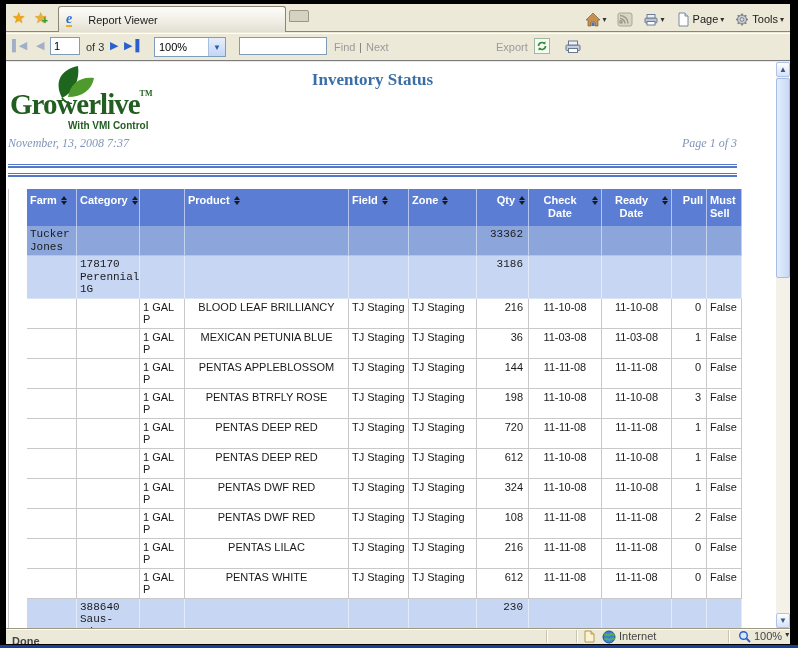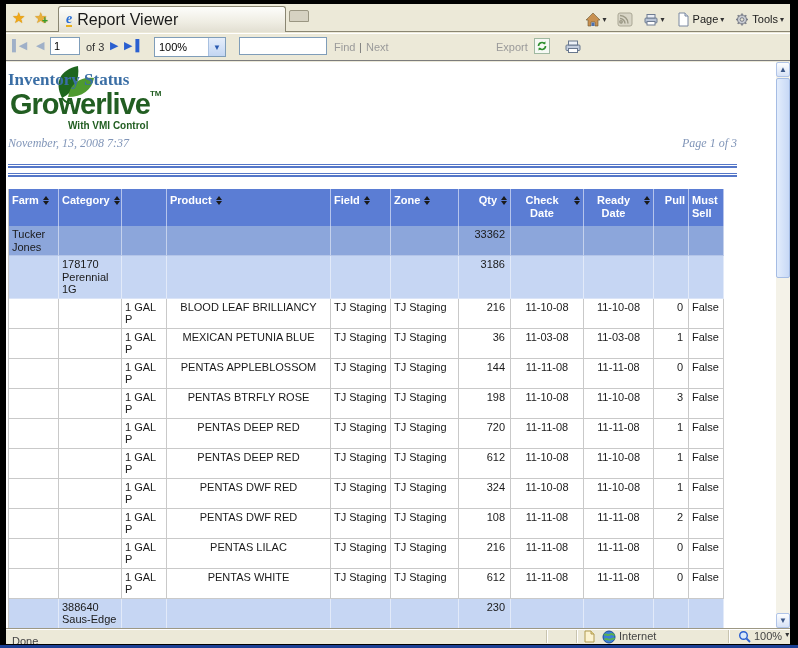--- a/index.html
+++ b/index.html
@@ -10,21 +10,21 @@
 
   
   #tabbar { position:absolute; left:0; top:0; width:784px; height:28px; border-bottom:1px solid #8A8672; }
   .fav-star { position:absolute; top:5px; width:18px; height:18px; font-size:15px; color:#F0A818; text-shadow:0 0 1px #B97E0C; cursor:default; }
   #star1 { left:6px; }
   #star2 { left:28px; color:#E8B03C; }
   #star2 .plus { position:absolute; left:8px; top:6px; font-size:10px; color:#2F9E2F; font-weight:bold; }
   .tab { position:absolute; left:52px; top:2px; width:228px; height:26px;
          background:linear-gradient(#FDFDFB,#EFEDE3 60%,#E2DFD2); border:1px solid #8A8672; border-bottom:none;
          border-radius:3px 3px 0 0; display:flex; align-items:center; padding-left:7px; gap:5px; }
-  .tab-label { font-size:16px; color:#1a1a1a; }
+  .tab-label { font-size:11px; color:#1a1a1a;margin-left:11px; }
   .ie-e { font-family:"Liberation Serif",serif; font-style:italic; font-weight:bold; color:#2A6FD6; font-size:14px; line-height:12px; border-bottom:2px solid #E8B020; }
   .newtab-stub { position:absolute; left:283px; top:6px; width:20px; height:12px; background:#D6D2C2; border:1px solid #9A9682; border-radius:2px 2px 0 0; }
   #cmdbar { position:absolute; right:4px; top:4px; height:22px; display:flex; align-items:center; gap:6px; }
   .cmd-btn { display:flex; align-items:center; gap:2px; font-size:11px; color:#1a1a1a; cursor:default; padding:1px 2px; }
   .caret { font-size:8px; color:#333; }
   .gicon { width:16px; height:15px; display:inline-block; }
 
   
   #rtoolbar { position:absolute; left:0; top:29px; width:784px; height:28px; background:#ECE9D8; border-top:1px solid #FFFFFF; border-bottom:1px solid #7c7c7c; }
   .tb { position:absolute; top:5px; font-size:11px; color:#333; }
@@ -34,61 +34,61 @@
   .xp-input { background:#fff; border:1px solid #7F9DB9; font-size:11px; padding:1px 3px; height:18px; font-family:"Liberation Sans",sans-serif; }
   .xp-select { position:absolute; top:3px; height:20px; background:#fff; border:1px solid #7F9DB9; font-size:11px; display:flex; align-items:center; }
   .xp-select .val { flex:1; padding:0 4px; white-space:nowrap; overflow:hidden; }
   .xp-select .btn { width:17px; height:100%; background:linear-gradient(#E6EEFB,#C3D6F3); border-left:1px solid #A8C0E0; color:#2B5AB0; font-size:8px; display:flex; align-items:center; justify-content:center; }
   .graylink { color:#9A9A9A; }
 
   
   #content { position:absolute; left:0; top:58px; width:770px; height:566px; background:#fff; overflow:hidden; }
   #logo { position:absolute; left:2px; top:2px; width:210px; height:66px; }
   #logo-leaf { position:absolute; left:26px; top:0; }
-  #logo-text { position:absolute; left:2px; top:24px; font-family:Liberation Sans, sans-serif; font-weight:bold; font-size:29px; letter-spacing:-1px; color:#225E22; }
+  #logo-text { position:absolute; left:2px; top:24px; font-family:Liberation Serif, serif; font-weight:bold; font-size:29px; letter-spacing:-1px; color:#225E22; }
   #logo-tm { font-size:8px; vertical-align:18px; letter-spacing:0; }
   #logo-tagline { position:absolute; left:60px; top:56px; font-size:10px; font-weight:bold; color:#225E22; }
-  #report-title { position:absolute; left:2px; top:8px; width:729px; text-align:left;
+  #report-title { position:absolute; left:2px; top:8px; width:729px; text-align:center;
                   font-family:"Liberation Serif",serif; font-weight:bold; font-size:17px; color:#3A6EA5; }
   #meta-row { position:absolute; left:2px; top:74px; width:729px; font-family:"Liberation Serif",serif; font-style:italic; font-size:12px; color:#8095B8; }
   #page-label { position:absolute; right:0; top:0; }
   .rule { position:absolute; left:2px; width:729px; height:4px; border-top:1px solid #5577C8; border-bottom:2px solid #5577C8; }
   #rule1 { top:102px; } #rule2 { top:111px; }
 
   
-  #tbl { position:absolute; left:2px; top:127px; width:716px; border-left:1px solid #C6C6C6; font-size:11px; color:#1a1a1a; }
+  #tbl { position:absolute; left:2px; top:127px; width:716px; border-left:1px solid #C6C6C6; font-size:11px; color:#1a1a1a;padding-left:18px; }
   .tr { display:flex; width:715px; }
   .th, .td { flex:0 0 auto; overflow:hidden; line-height:12.5px; }
   .c0{width:50px;} .c1{width:63px;} .c2{width:45px;} .c3{width:164px;text-align:center;} .c4{width:60px;}
   .c5{width:68px;} .c6{width:52px;} .c7{width:73px;} .c8{width:70px;} .c9{width:35px;} .c10{width:35px;}
   #thead { background:#5B7DD4; min-height:37px; }
   .th { position:relative; color:#fff; font-weight:bold; padding:5px 3px 2px 3px; border-right:1px solid rgba(255,255,255,.55); display:flex; gap:4px; align-items:flex-start; }
   .th.center { justify-content:flex-start; text-align:center; }
   .th.right { justify-content:flex-end; text-align:right; }
   .sort { display:inline-flex; flex-direction:column; gap:1px; margin-top:2px; }
   .sort i { display:block; width:0; height:0; border-left:3px solid transparent; border-right:3px solid transparent; }
   .sort .up { border-bottom:4px solid #1a1a1a; }
   .sort .dn { border-top:4px solid #1a1a1a; }
   .td { padding:2px 3px; border-right:1px solid #C9C9C9; border-bottom:1px solid #C9C9C9; min-height:17px; }
   .tr.detail { background:#fff; }
   .tr.farm { background:#8CA6DB; }
   .tr.category { background:#C6D6F3; }
-  .tr.farm .td, .tr.category .td { border-right:1px solid rgba(255,255,255,.5); border-bottom:1px solid rgba(255,255,255,.35); }
+  .tr.farm .td, .tr.category .td { border-right:1px solid rgba(255,255,255,.5); border-bottom:1px solid rgba(255,255,255,.35);font-family:Liberation Mono, monospace; }
   .td.c6, .td.c9 { text-align:right; padding-right:5px; }
   .td.c7, .td.c8 { text-align:center; }
 
   
   #vscroll { position:absolute; right:0; top:58px; width:14px; height:566px; background:#F4F2E8; }
   .sbtn { position:absolute; left:0; width:14px; height:15px; background:linear-gradient(#FDFEFF,#D7E2F6); border:1px solid #B0C4E8; border-radius:2px; color:#3B5788; font-size:8px; line-height:13px; text-align:center; }
   #sb-up { top:0; } #sb-dn { bottom:0; }
   #sb-thumb { position:absolute; left:0; top:16px; width:14px; height:200px; background:linear-gradient(90deg,#E3EDFC,#C8D9F6); border:1px solid #A5BCE4; border-radius:2px; }
 
   
   #statusbar { position:absolute; left:0; bottom:0; width:784px; height:16px; background:#ECE9D8; border-top:1px solid #9D9884; box-shadow:inset 0 1px 0 #FFFFFF; font-size:11px; color:#444; overflow:hidden; }
-  #status-left { position:absolute; left:6px; top:6px; }
+  #status-left { position:absolute; left:6px; top:6px;font-weight:bold; }
   .spanel { position:absolute; top:1px; height:14px; display:flex; align-items:flex-start; gap:3px; }
   #sp-icon { left:576px; } #sp-zone { left:596px; } #sp-zoom { left:732px; }
   .psep { position:absolute; top:1px; height:13px; width:2px; border-left:1px solid #C8C4B0; border-right:1px solid #FFFFFF; }
 </style>
 </head>
 <body>
 
 <div id="window">
 
   <div id="tabbar">

